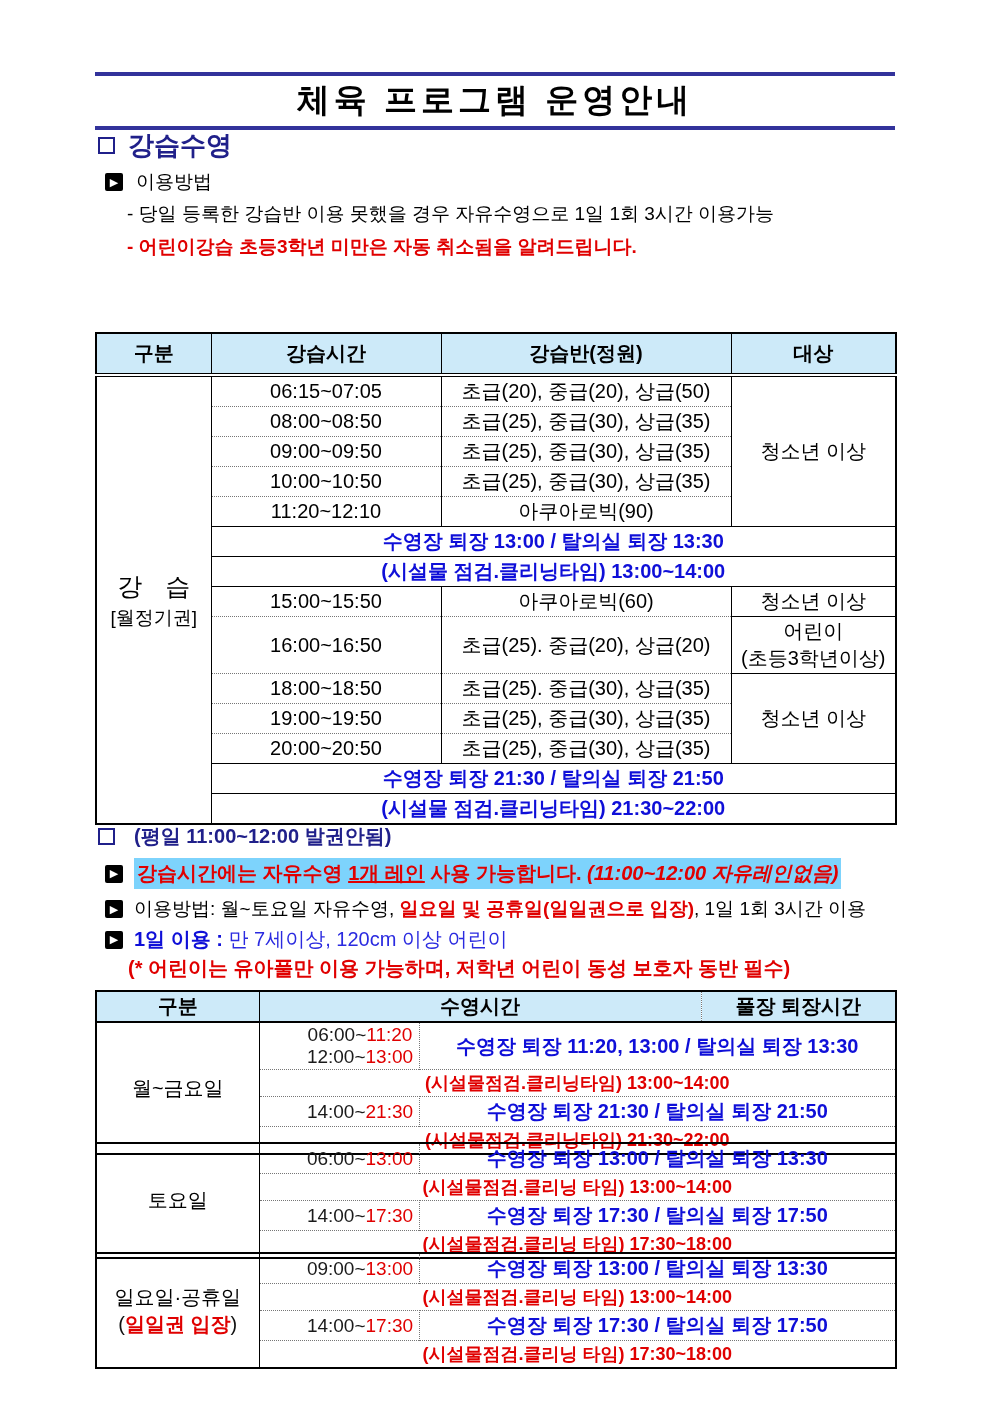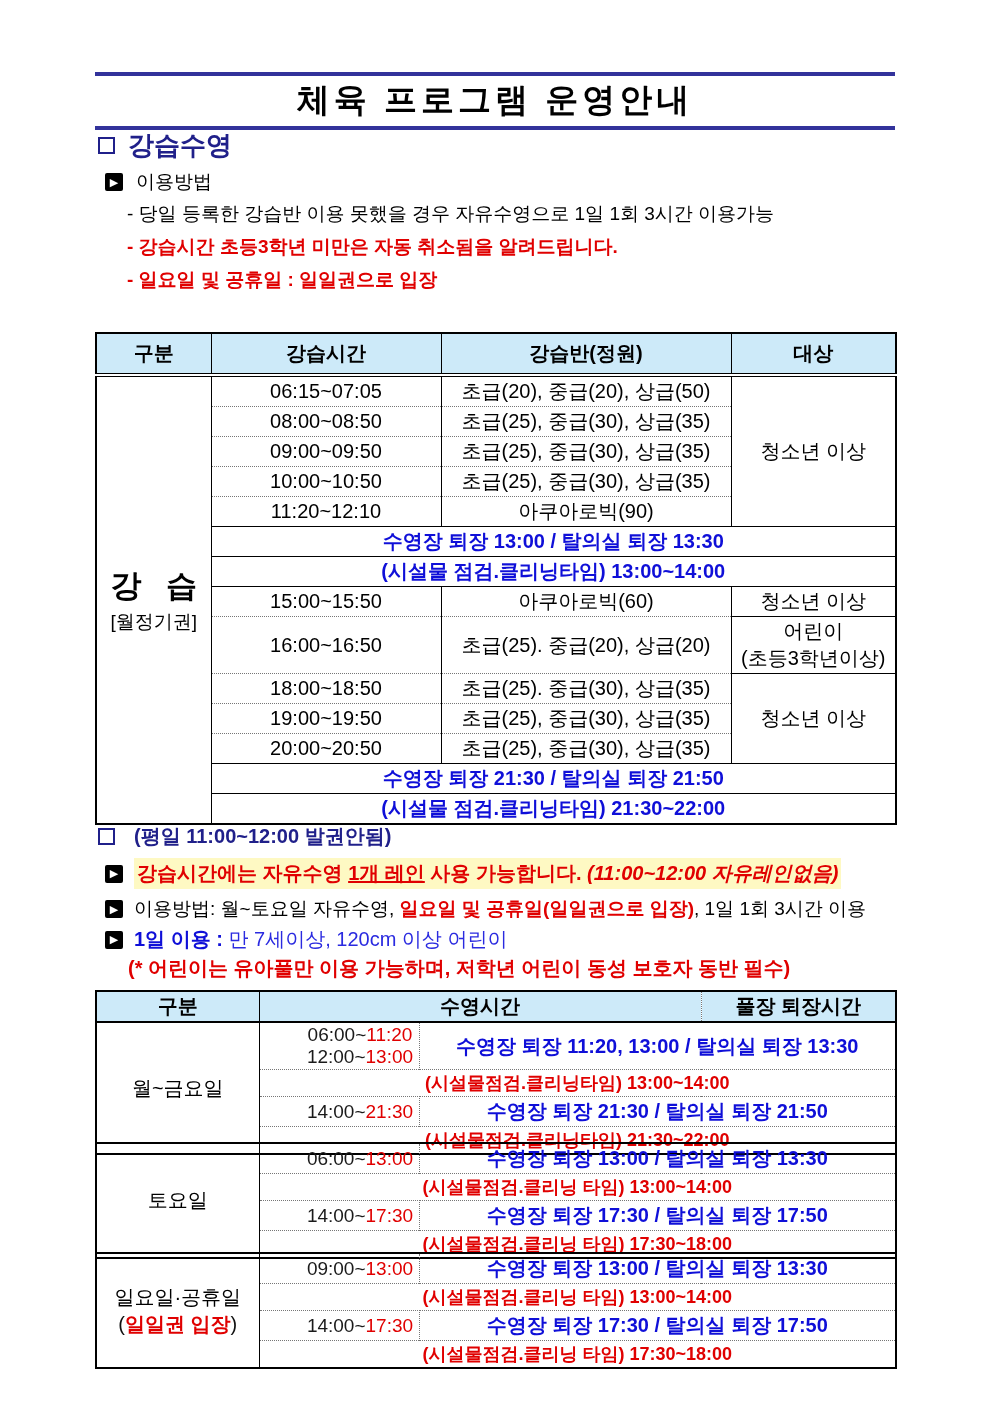--- a/index.html
+++ b/index.html
@@ -44,21 +44,21 @@
   .dtable th { background:#cdeaf9; font-weight:bold; font-size:20px; }
 
   
   .t1 { top:332px; }
   .t1 th { height:42px; border:1.5px solid #000; border-bottom:4px double #000; }
   .t1 td { border-left:1.5px solid #000; border-right:1.5px solid #000; font-size:20px; }
   .t1 tr.dot > td { border-top:1px dotted #767676; }
   .t1 tr.solid > td { border-top:1.5px solid #000; }
   .t1 td.solid-top { border-top:1.5px solid #000 !important; }
   .r29 { height:29px; } .r56 { height:56px; }
-  .cat-main { font-size:31px; font-weight:bold; word-spacing:16px; display:block; }
+  .cat-main { font-size:25px; font-weight:normal; word-spacing:16px; display:block; }
   .cat-sub { font-size:19px; display:block; margin-top:2px; }
   .exit1 { color:#0f0fd8; font-weight:bold; font-size:19px; }
 
   
   .t2 { top:990px; } .t3 { top:1142px; } .t4 { top:1252px; }
   .swim th { height:29px; border-bottom:2.5px solid #000; }
   .swim th.br-solid { border-right:1.5px solid #000; }
   .swim th.br-dot { border-right:1px dotted #767676;margin-top:12px; }
   .swim td { border:none; }
   .swim .label-cell { border-right:1.5px solid #000; font-size:20px; }
@@ -67,21 +67,21 @@
   .time2 { font-size:19px; }
   .tb { color:#1a1a1a; } .tred { color:#e00000; }
   .exit2 { color:#0f0fd8; font-weight:bold; font-size:20px; }
   .clean2 { color:#e00000; font-weight:bold; font-size:18px; }
   .rA { height:40px; } .rB { height:23px; } .rC { height:26px; }
   .rD { height:27px; } .rE { height:24px; }
   .paren { color:#111; } .redbold { color:#e00000; font-weight:bold; }
 
   
   .lane-line { left:105px; top:858px; display:flex; align-items:center; gap:11px; }
-  .lane-hl { background:#fef9c3; color:#e00000; font-weight:bold; font-size:20px; padding:2px 3px; white-space:nowrap; }
+  .lane-hl { background:#7dd3fc; color:#e00000; font-weight:bold; font-size:20px; padding:2px 3px; white-space:nowrap; }
   .lane-hl .ul { text-decoration:underline; }
   .lane-hl .it { font-style:italic; }
   .usage2 { left:105px; top:896px; display:flex; align-items:center; gap:11px; font-size:19px; white-space:nowrap; }
   .usage2 .red-part { color:#e00000; font-weight:bold; }
   .dayuse { left:105px; top:926px; display:flex; align-items:center; gap:11px; font-size:20px; white-space:nowrap; }
   .dayuse .lbl { color:#0f0fd8; font-weight:bold; }
   .dayuse .desc { color:#2a2ae0; }
   .footnote { left:128px; top:955px; font-size:20px; color:#e00000; font-weight:bold; white-space:nowrap; }
 </style>
 </head>
@@ -96,22 +96,21 @@
   <span>강습수영</span>
 </div>
 
 <div class="abs usage1">
   <span class="arrow-icon">▶</span>
   <span>이용방법</span>
 </div>
 
 <div class="abs notes">
   <div>- 당일 등록한 강습반 이용 못했을 경우 자유수영으로 1일 1회 3시간 이용가능</div>
-  <div class="note-red">- 강습시간 초등3학년 미만은 자동 취소됨을 알려드립니다.</div>
-  <div class="note-red">- 일요일 및 공휴일 : 일일권으로 입장</div>
+  <div class="note-red">- 어린이강습 초등3학년 미만은 자동 취소됨을 알려드립니다.</div>
 </div>
 
 <table class="abs dtable t1">
   <colgroup>
       <col style="width:115px">
       <col style="width:230px">
       <col style="width:290px">
       <col style="width:165px">
     </colgroup>
   <tbody>

